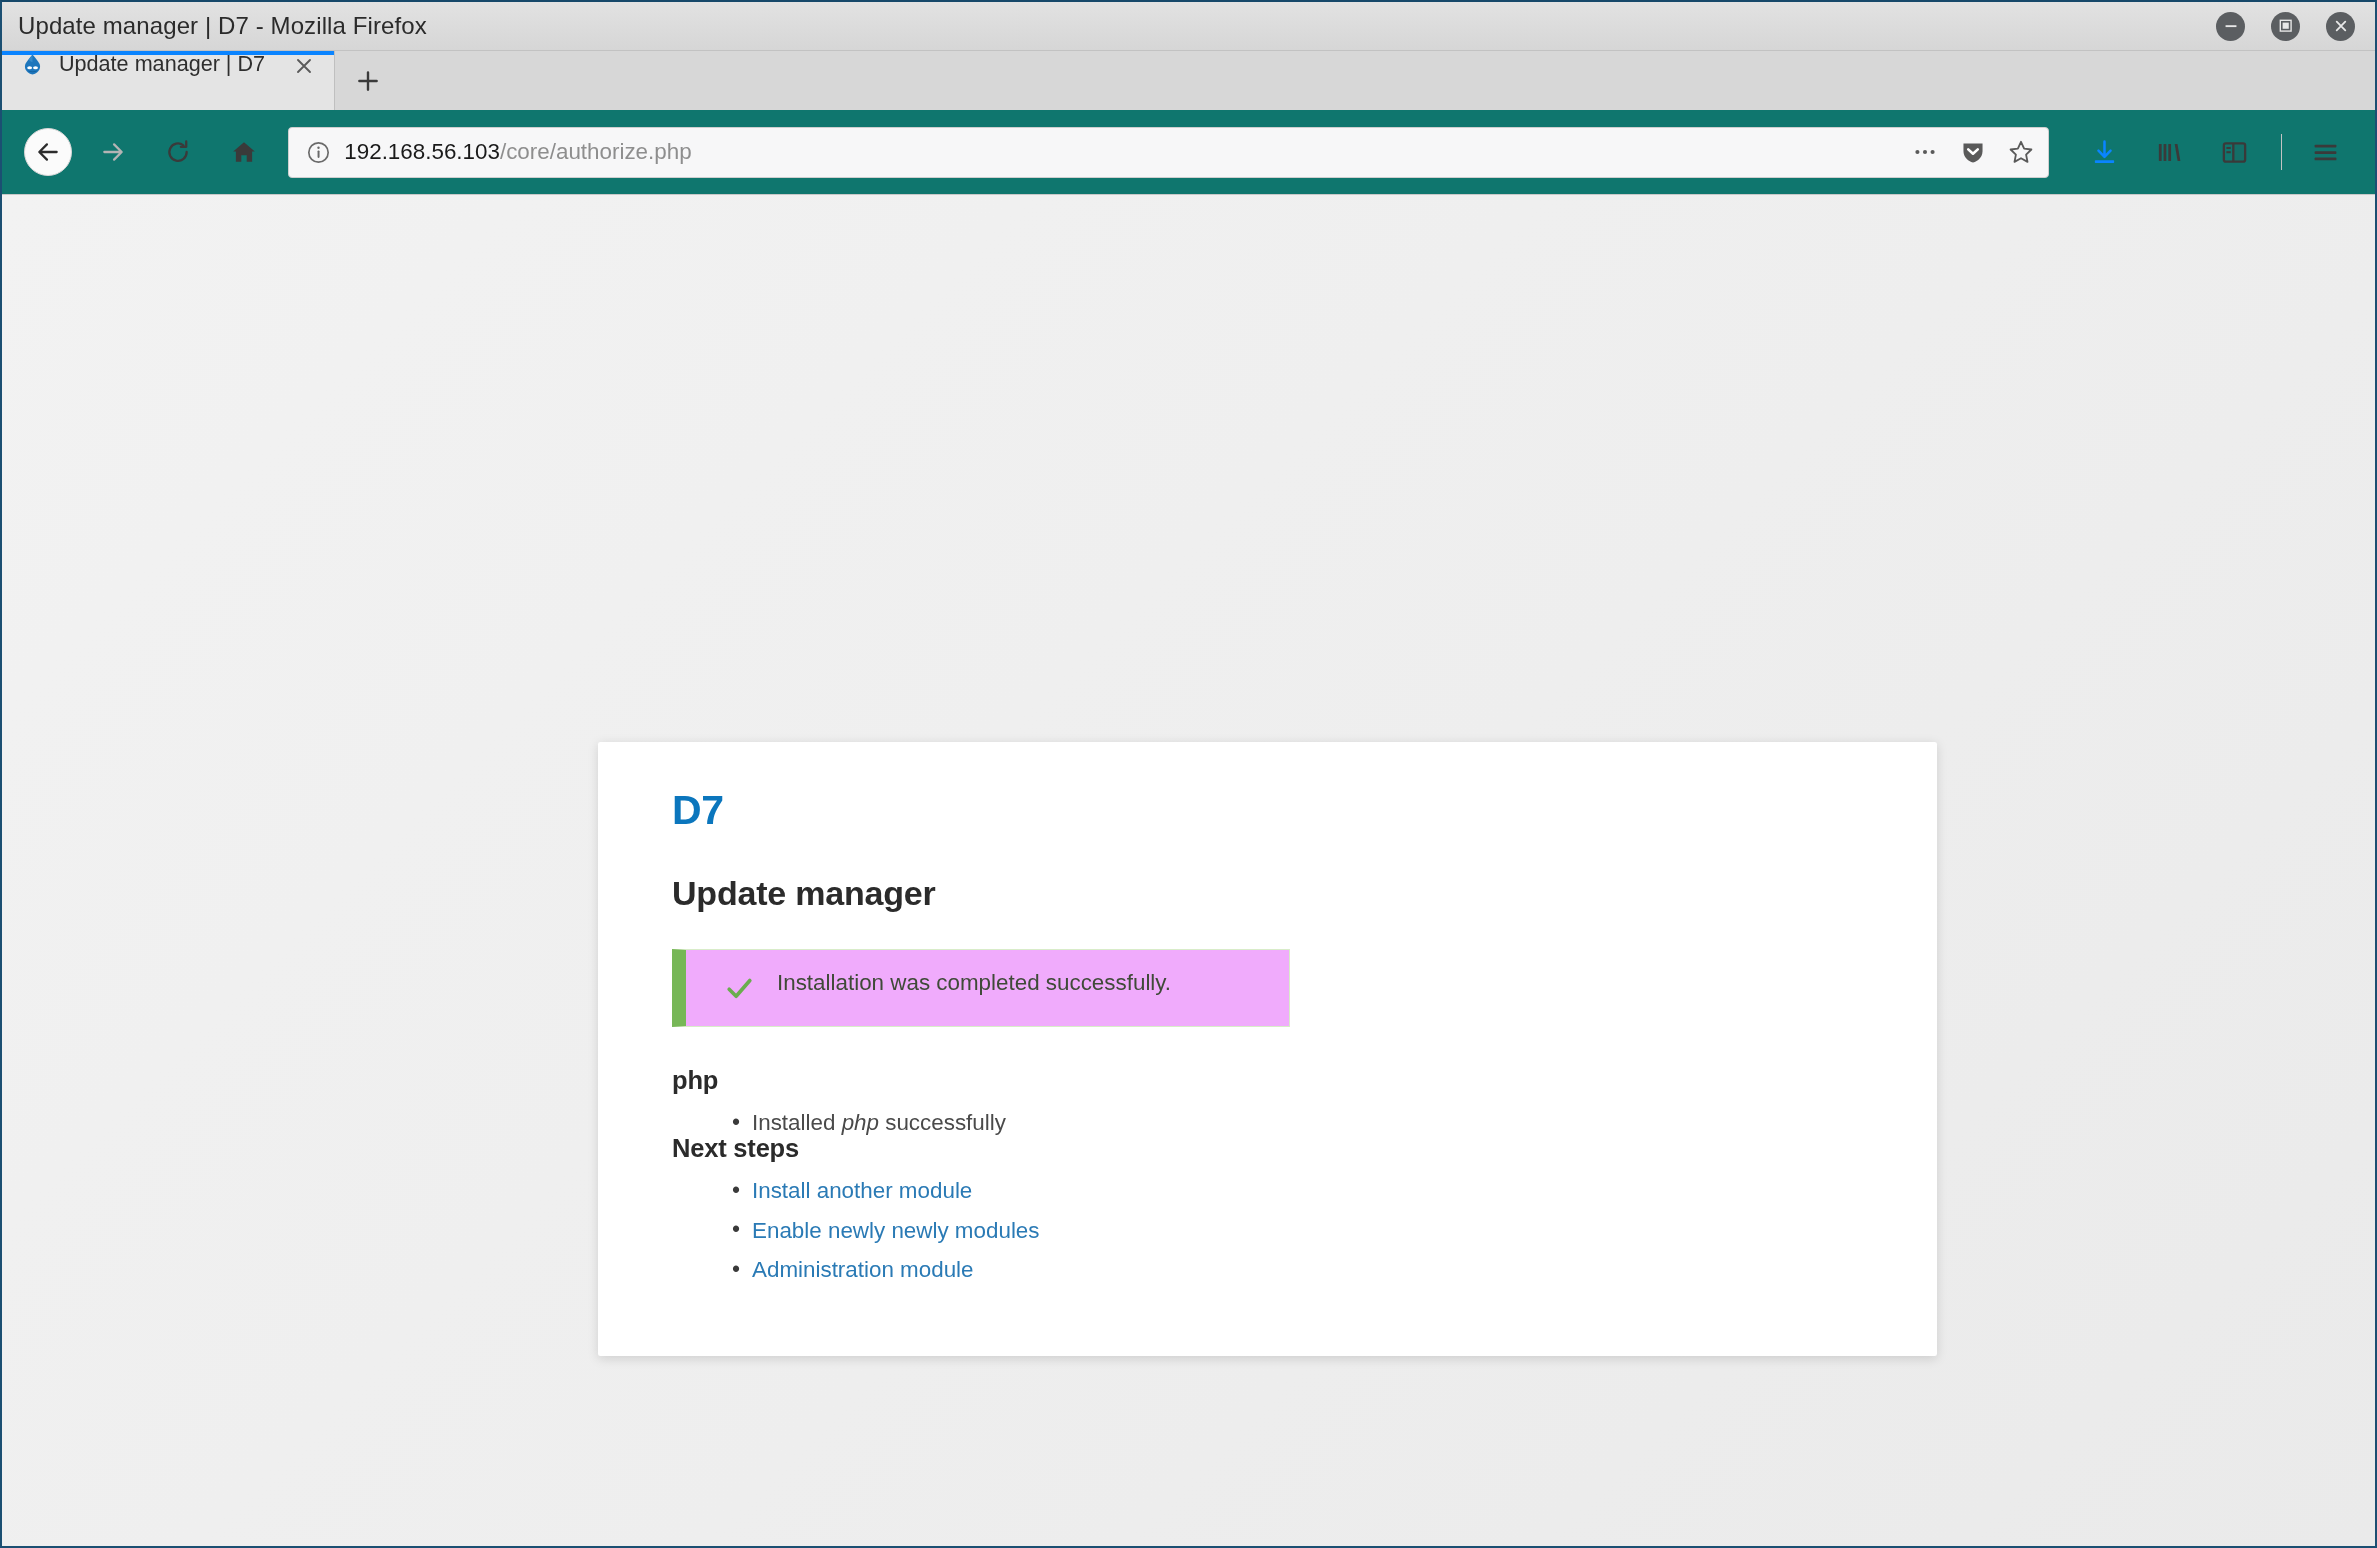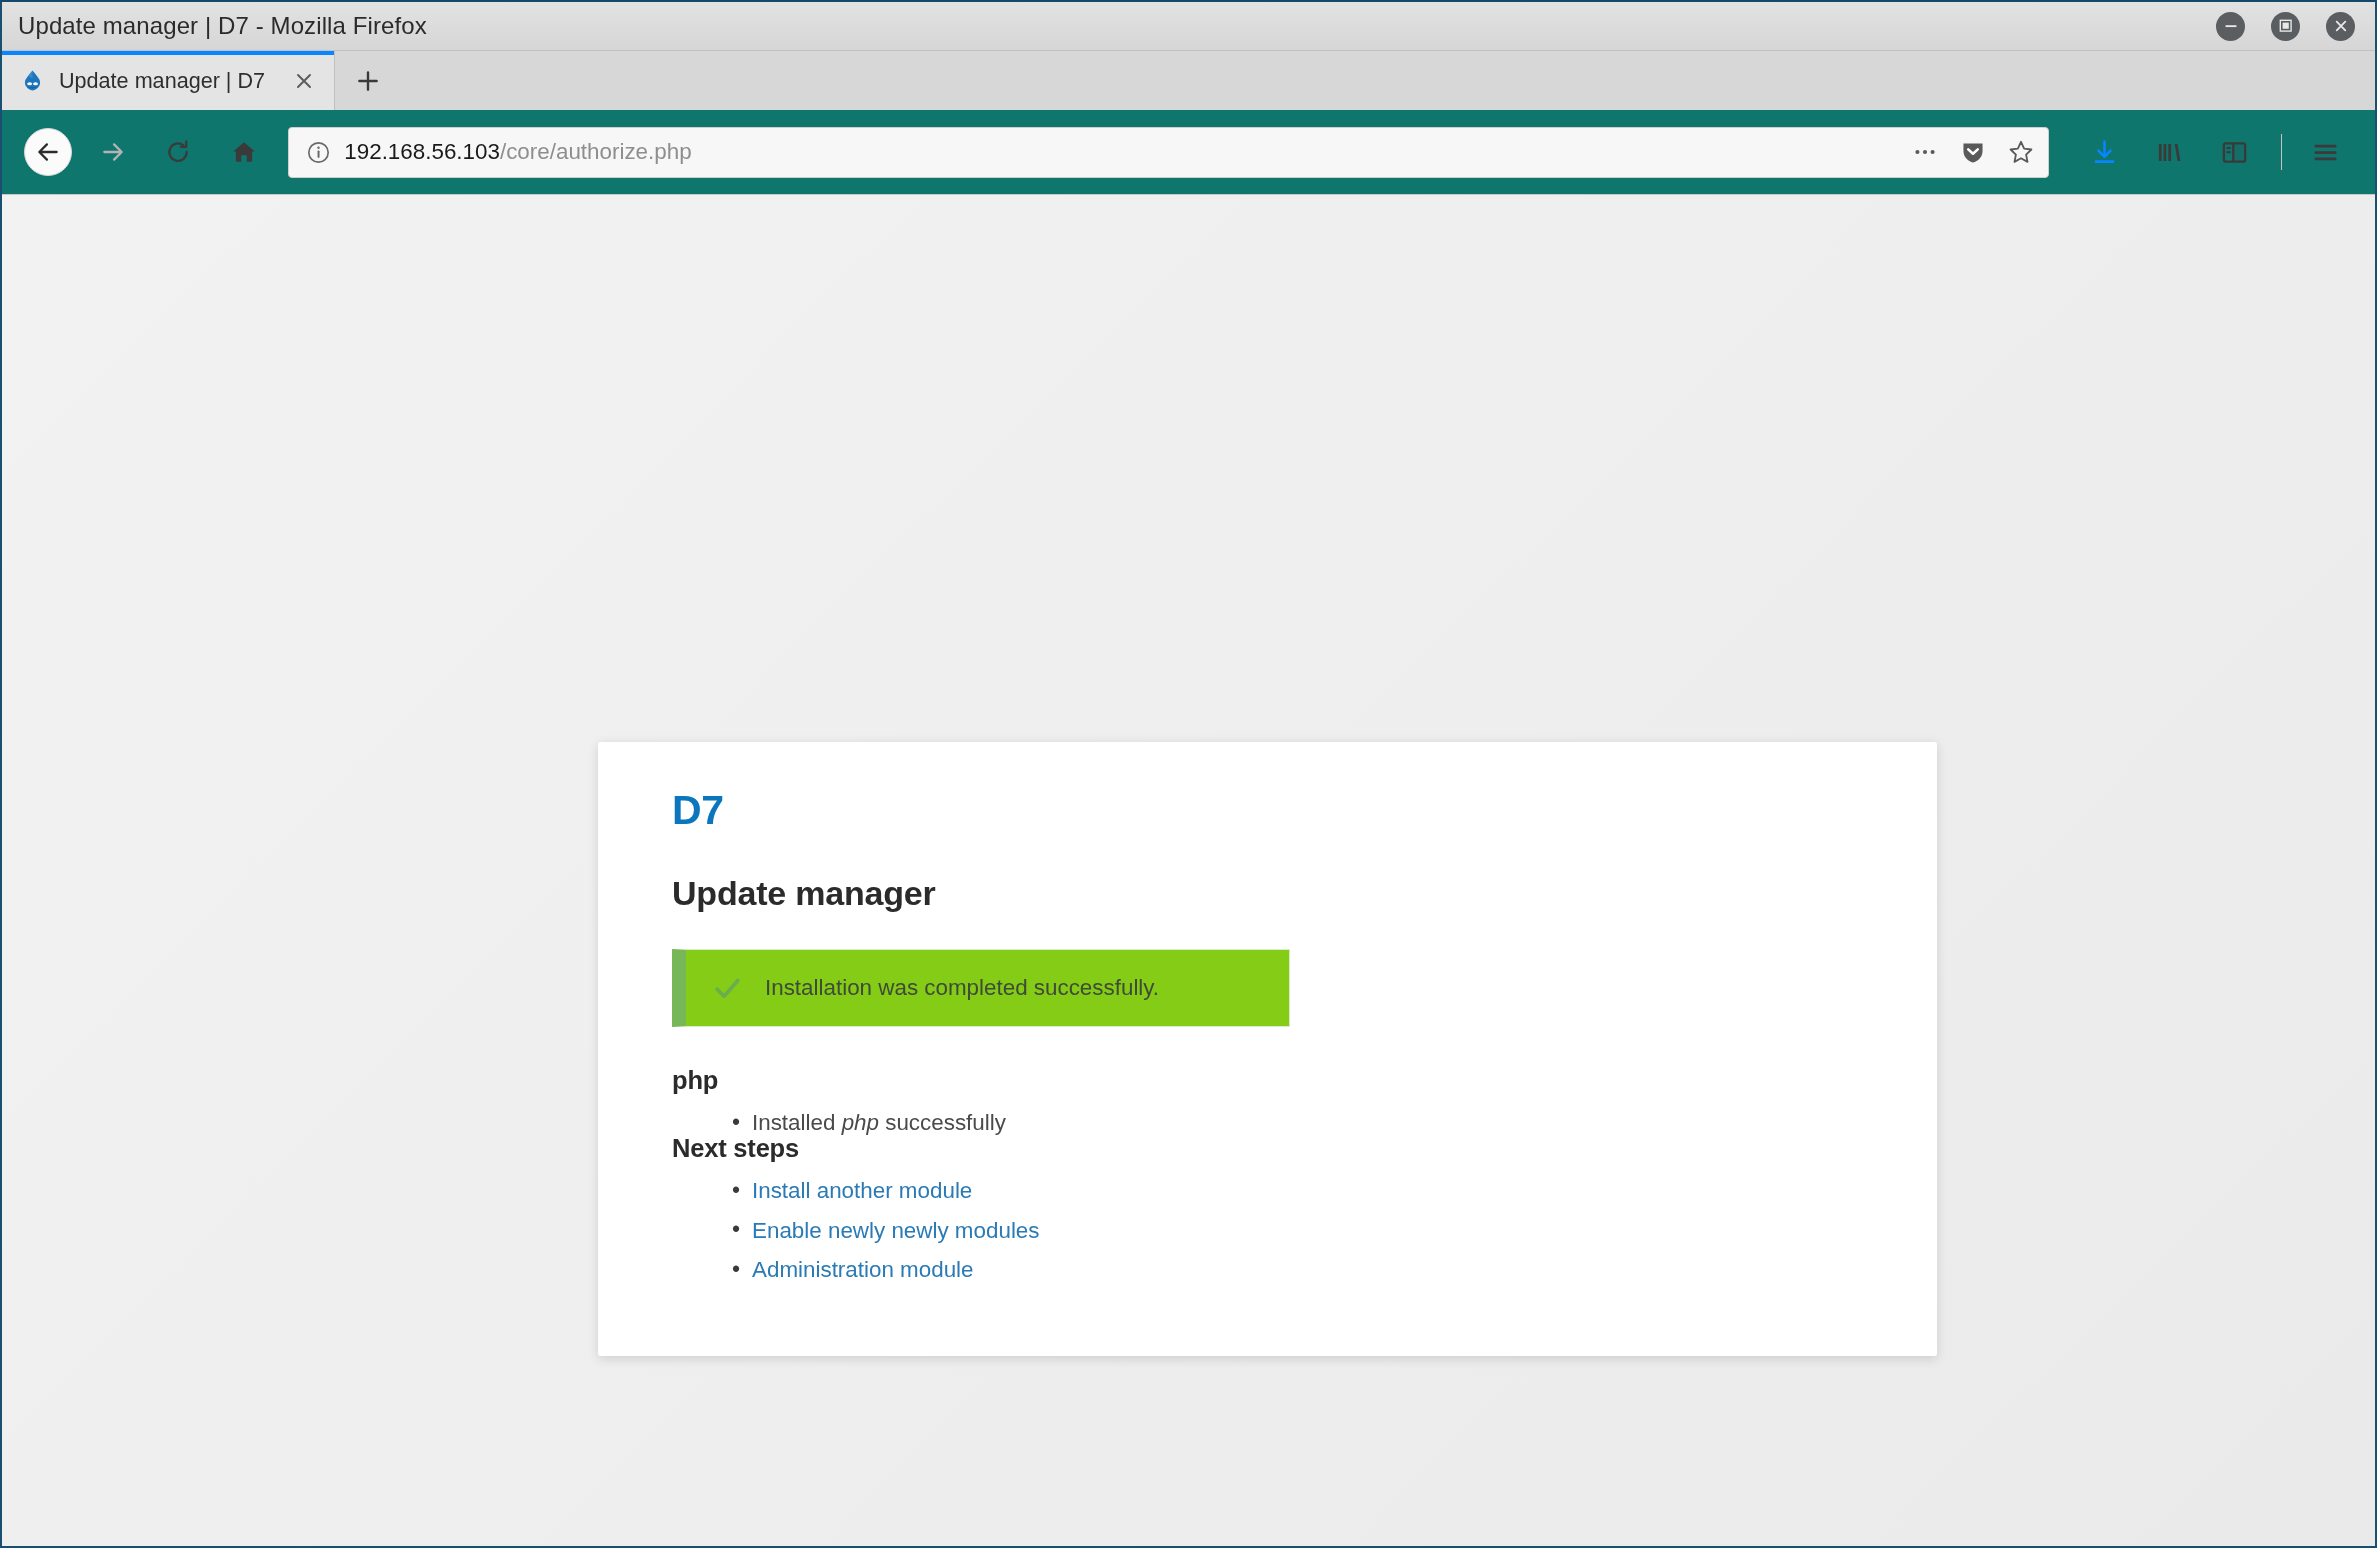--- a/index.html
+++ b/index.html
@@ -53,21 +53,21 @@
     height: 59px; flex: 0 0 59px;
     background: #d7d7d7;
     display: flex; align-items: flex-end;
     padding-left: 0;
     position: relative;
   }
   .tab {
     width: 333px; height: 59px;
     background: #e4e4e4;
     border-right: 0.8px solid #bfbfbf;
-    display: flex; align-items: center;
+    display: flex; 
     padding: 0 15.4px 0 17px;
     position: relative;
   }
   .tab::before {
     content: ""; position: absolute;
     top: 0; left: 0; right: 0; height: 3.9px;
     background: #0a84ff;
   }
   .tab-favicon {
     width: 26px; height: 26px; flex: 0 0 26px;
@@ -187,25 +187,25 @@
   }
   .page-title {
     font-size: 34px;
     font-weight: bold;
     color: #2b2b2b;
     margin-bottom: 36px;
     letter-spacing: -0.2px;
   }
   .status-box {
     width: 618px;
-    background: #84cc16;
+    background: #f0abfc;
     border: 0.8px solid #d8ecc9;
     border-left: 14px solid #77b757;
-    padding: 20px 0 20px 0;
-    display: flex; align-items: center;
+    padding: 20px 0 20px 12px;
+    display: flex; 
     margin-bottom: 39px;
   }
   .status-check {
     width: 36px; height: 36px; flex: 0 0 36px;
     margin: 0 20px 0 23px;
     display: flex; align-items: center; justify-content: center;
     color: #6aad4e;
   }
   .status-text {
     font-size: 22.4px;

